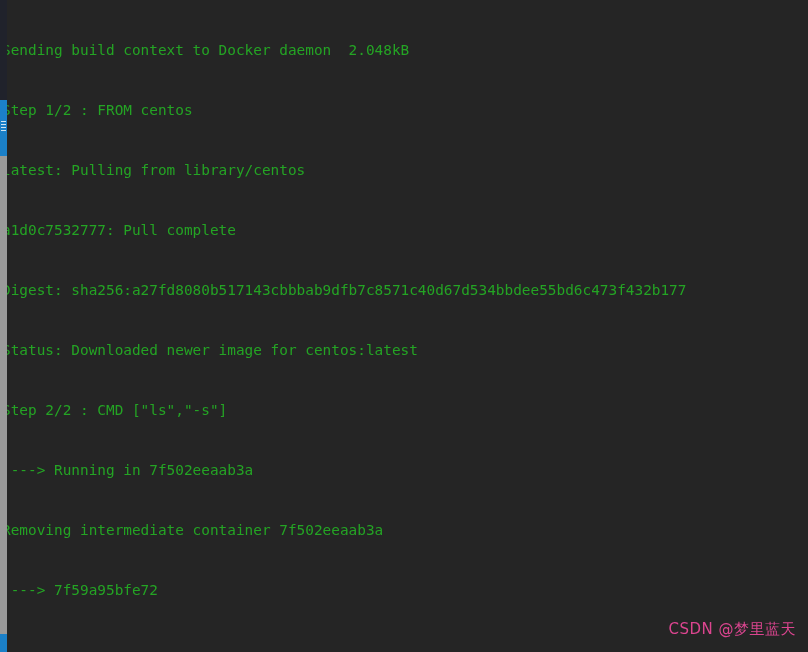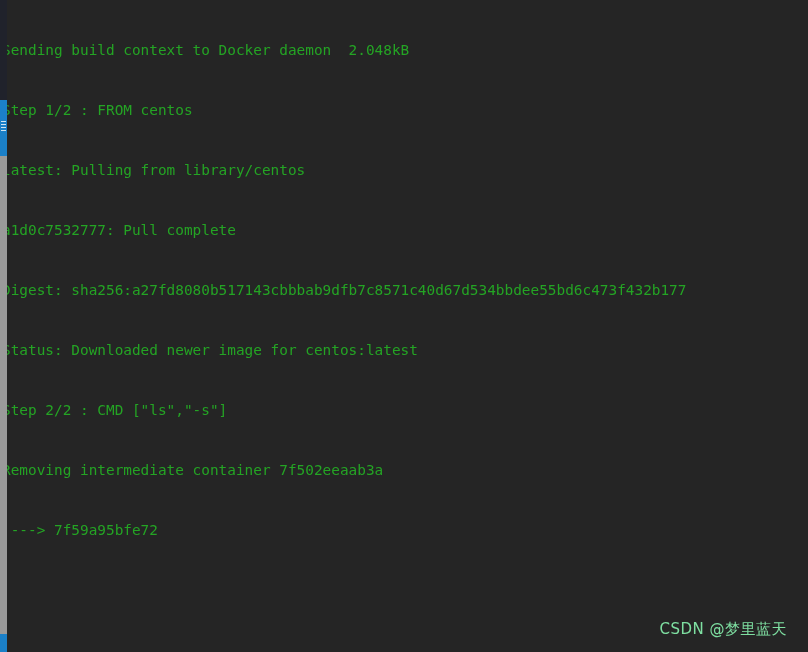--- a/index.html
+++ b/index.html
@@ -79,23 +79,23 @@
     height: 20px;
     line-height: 20px;
     color: #24a424;
     padding-left: 2px;
     white-space: pre;
   }
 
   
   #watermark {
     position: absolute;
-    right: 21px;
+    right: 12px;
     bottom: 13px;
-    color: #86efac;
+    color: #ec4899;
     font-family: "DejaVu Sans", "Liberation Sans", sans-serif;
     font-size: 15px;
     letter-spacing: 0.5px;
     z-index: 8;
     opacity: 0.92;
     white-space: pre;
   }
 </style>
 </head>
 <body>
@@ -114,20 +114,21 @@
   </div>
 
   <div id="console">
     <div class="line">Sending build context to Docker daemon  2.048kB</div>
     <div class="line">Step 1/2 : FROM centos</div>
     <div class="line">latest: Pulling from library/centos</div>
     <div class="line">a1d0c7532777: Pull complete</div>
     <div class="line">Digest: sha256:a27fd8080b517143cbbbab9dfb7c8571c40d67d534bbdee55bd6c473f432b177</div>
     <div class="line">Status: Downloaded newer image for centos:latest</div>
     <div class="line">Step 2/2 : CMD ["ls","-s"]</div>
+    <div class="line"> ---&gt; Running in 7f502eeaab3a</div>
     <div class="line">Removing intermediate container 7f502eeaab3a</div>
     <div class="line"> ---&gt; 7f59a95bfe72</div>
     
 
     
 
     
     
     
     

